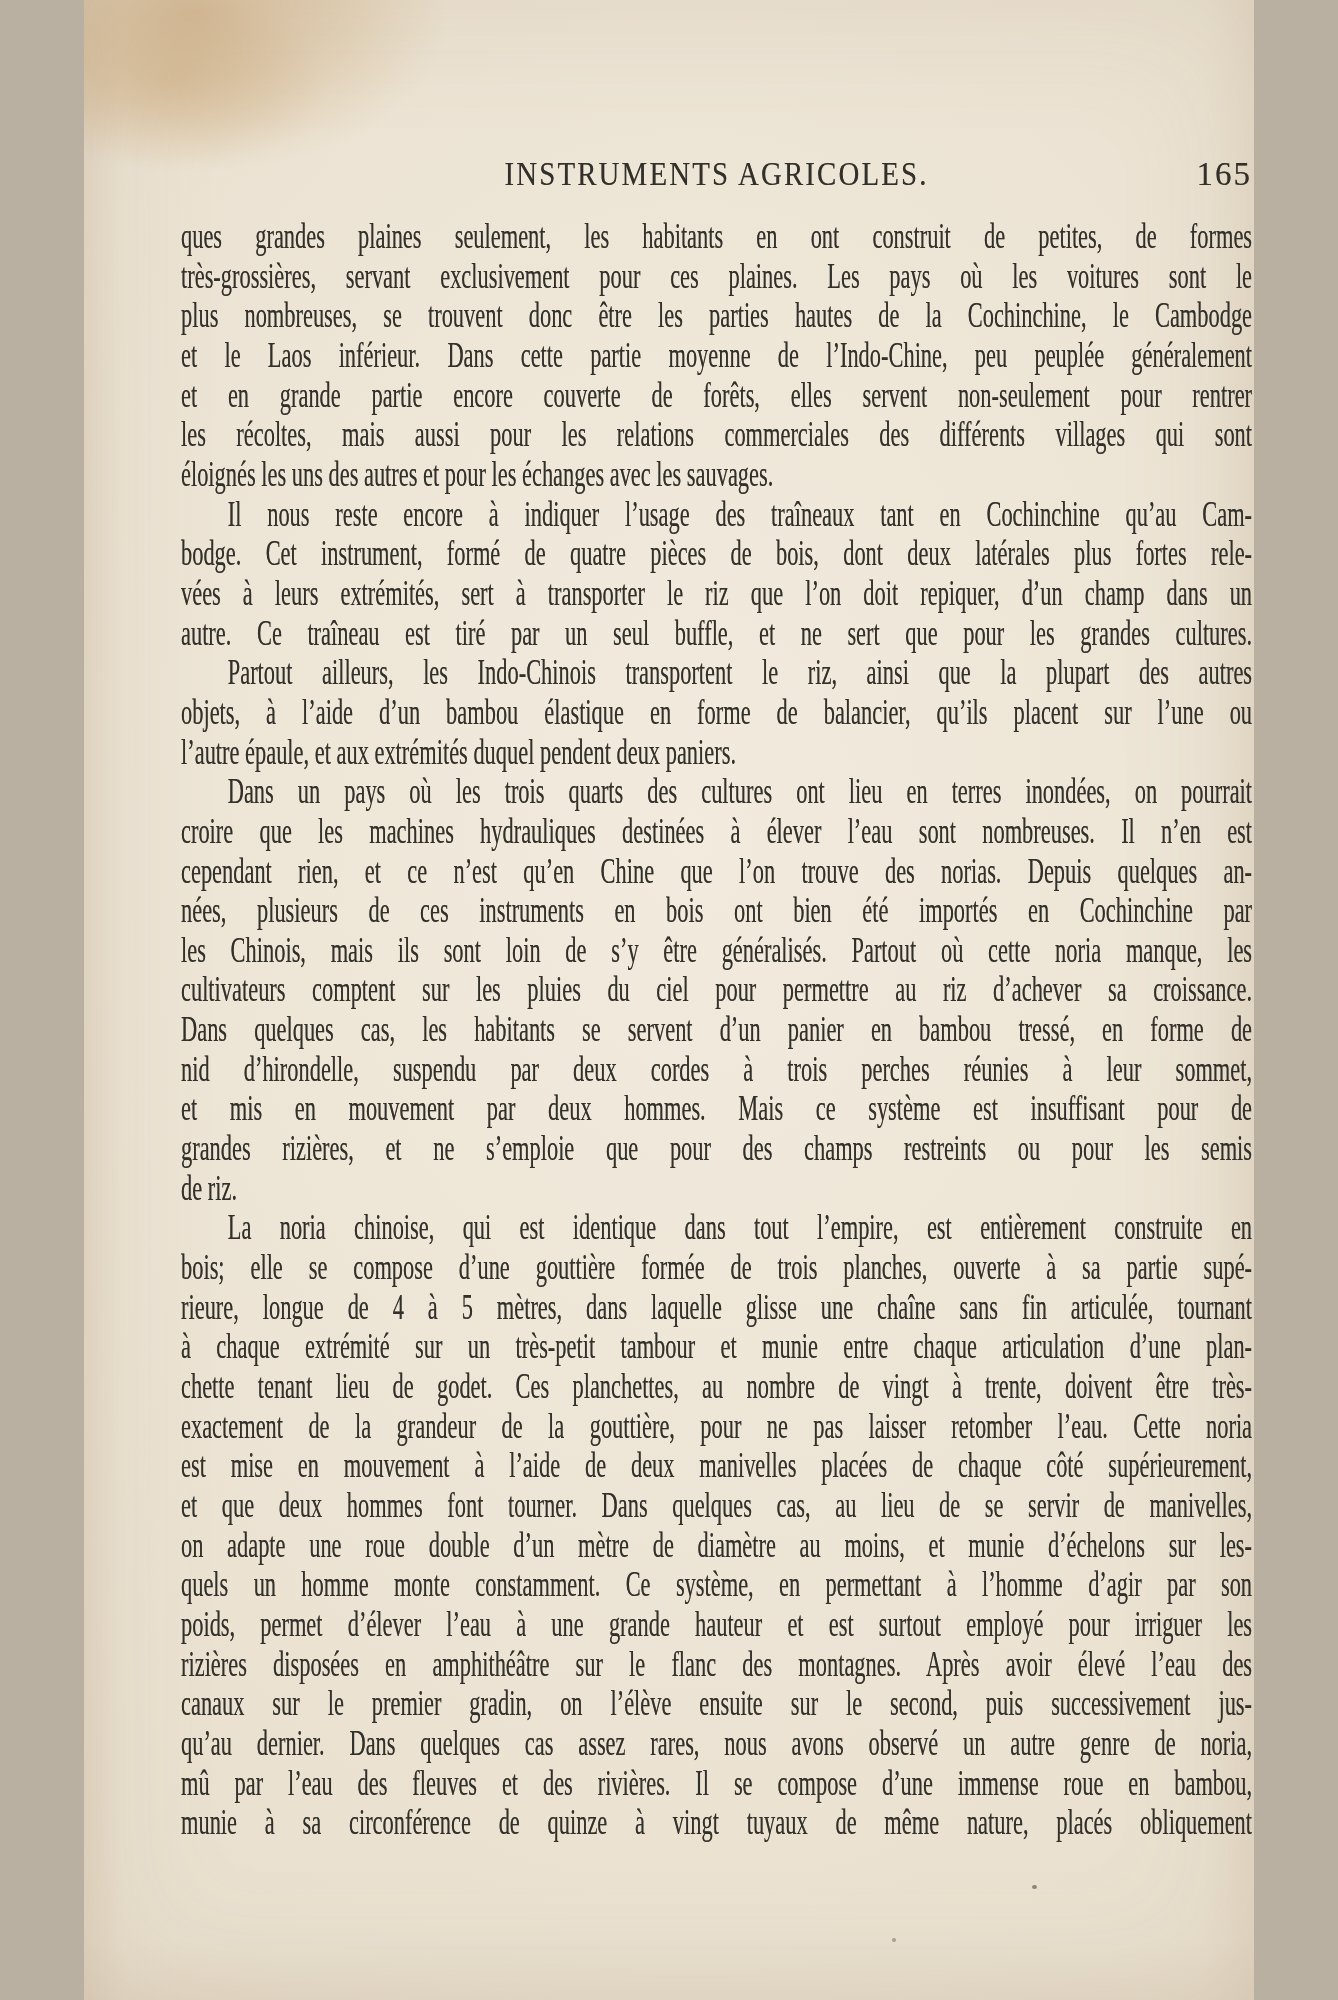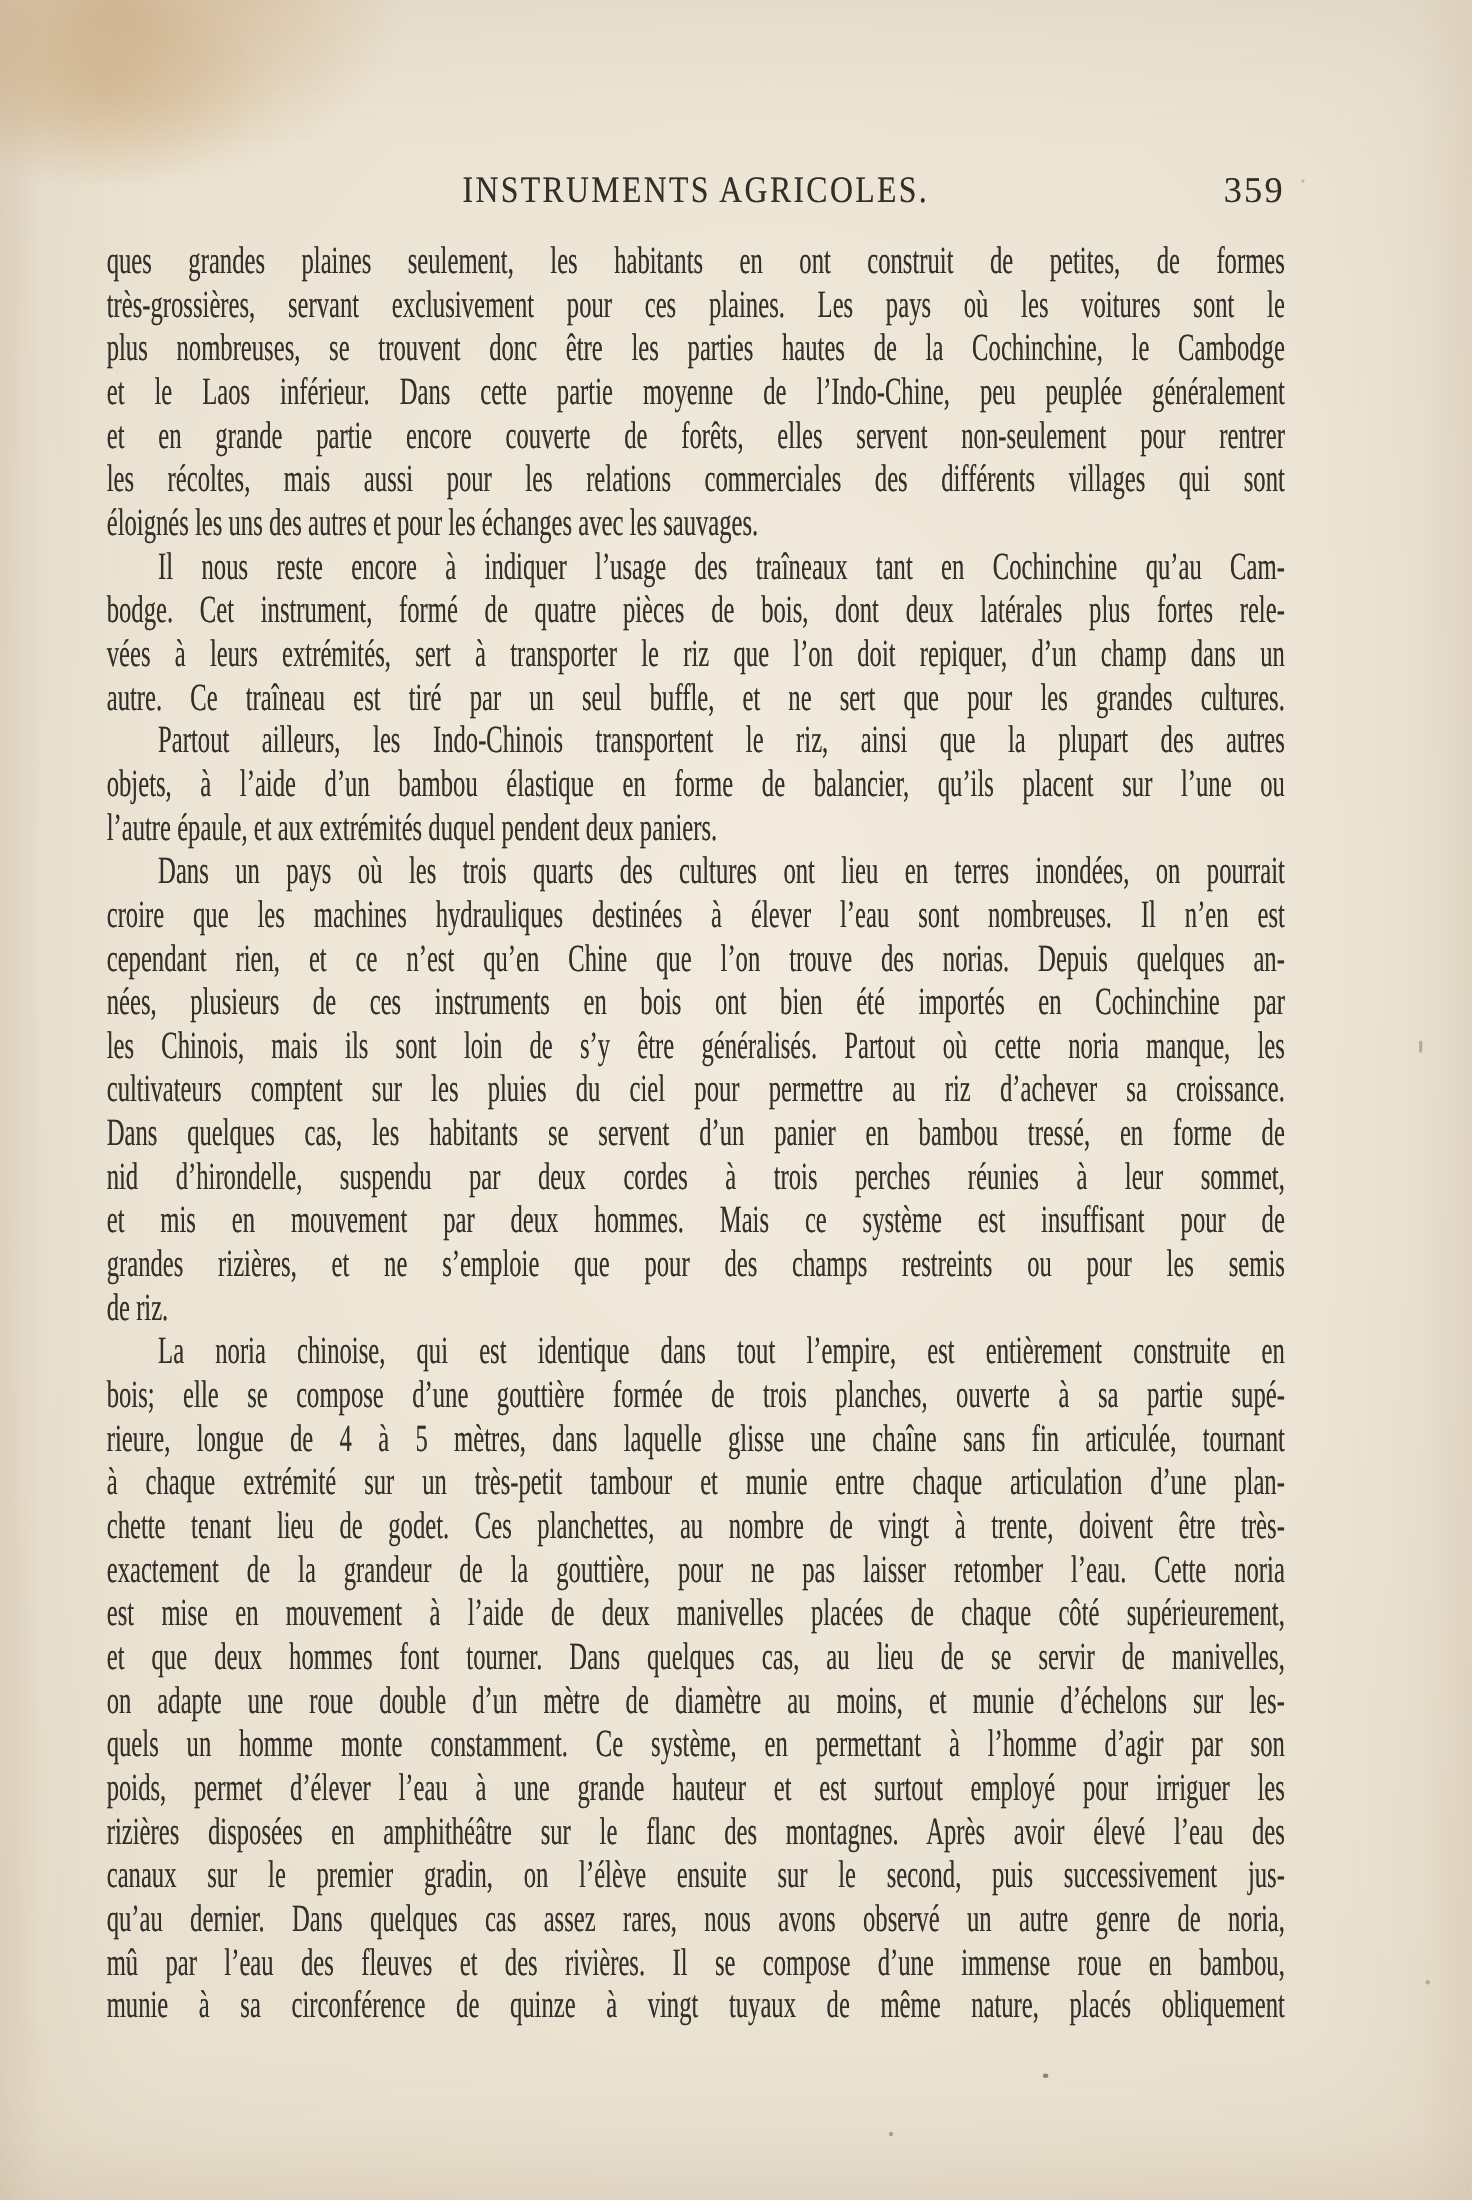--- a/index.html
+++ b/index.html
@@ -3,21 +3,21 @@
 <meta charset="utf-8">
 <title>Scanned book page</title>
 <style>
   html, body {
     margin: 0;
     padding: 0;
     background: #b9b0a2;
   }
   .page {
     position: relative;
-    width: 1338px;
+    width: 1170px;
     height: 2000px;
     margin: 0 auto;
     overflow: hidden;
     background:
       radial-gradient(ellipse 1500px 2100px at 52% 42%, rgba(243,236,223,0.9) 0%, rgba(234,225,208,0.65) 55%, rgba(226,215,194,0.9) 100%),
       linear-gradient(#e9e0d0, #e9e0d0);
     background-color: var(--paper, #e9e0d0);
     box-shadow: inset 0 0 140px rgba(150,120,85,0.14);
     font-family: "Liberation Serif", "DejaVu Serif", serif;
     color: var(--ink, #32302a);
@@ -103,21 +103,21 @@
 </style>
 </head>
 <body>
 
 <div class="page">
   <div class="stain"></div>
   <div class="edge-shade"></div>
 
   <header class="page-header">
     <div class="running-title">INSTRUMENTS AGRICOLES.</div>
-    <div class="page-number">359</div>
+    <div class="page-number">165</div>
   </header>
 
   <main class="text-block" id="text-block">
       <div class="line">ques grandes plaines seulement, les habitants en ont construit de petites, de formes</div>
       <div class="line">très-grossières, servant exclusivement pour ces plaines. Les pays où les voitures sont le</div>
       <div class="line">plus nombreuses, se trouvent donc être les parties hautes de la Cochinchine, le Cambodge</div>
       <div class="line">et le Laos inférieur. Dans cette partie moyenne de l’Indo-Chine, peu peuplée généralement</div>
       <div class="line">et en grande partie encore couverte de forêts, elles servent non-seulement pour rentrer</div>
       <div class="line">les récoltes, mais aussi pour les relations commerciales des différents villages qui sont</div>
       <div class="line par-end">éloignés les uns des autres et pour les échanges avec les sauvages.</div>

